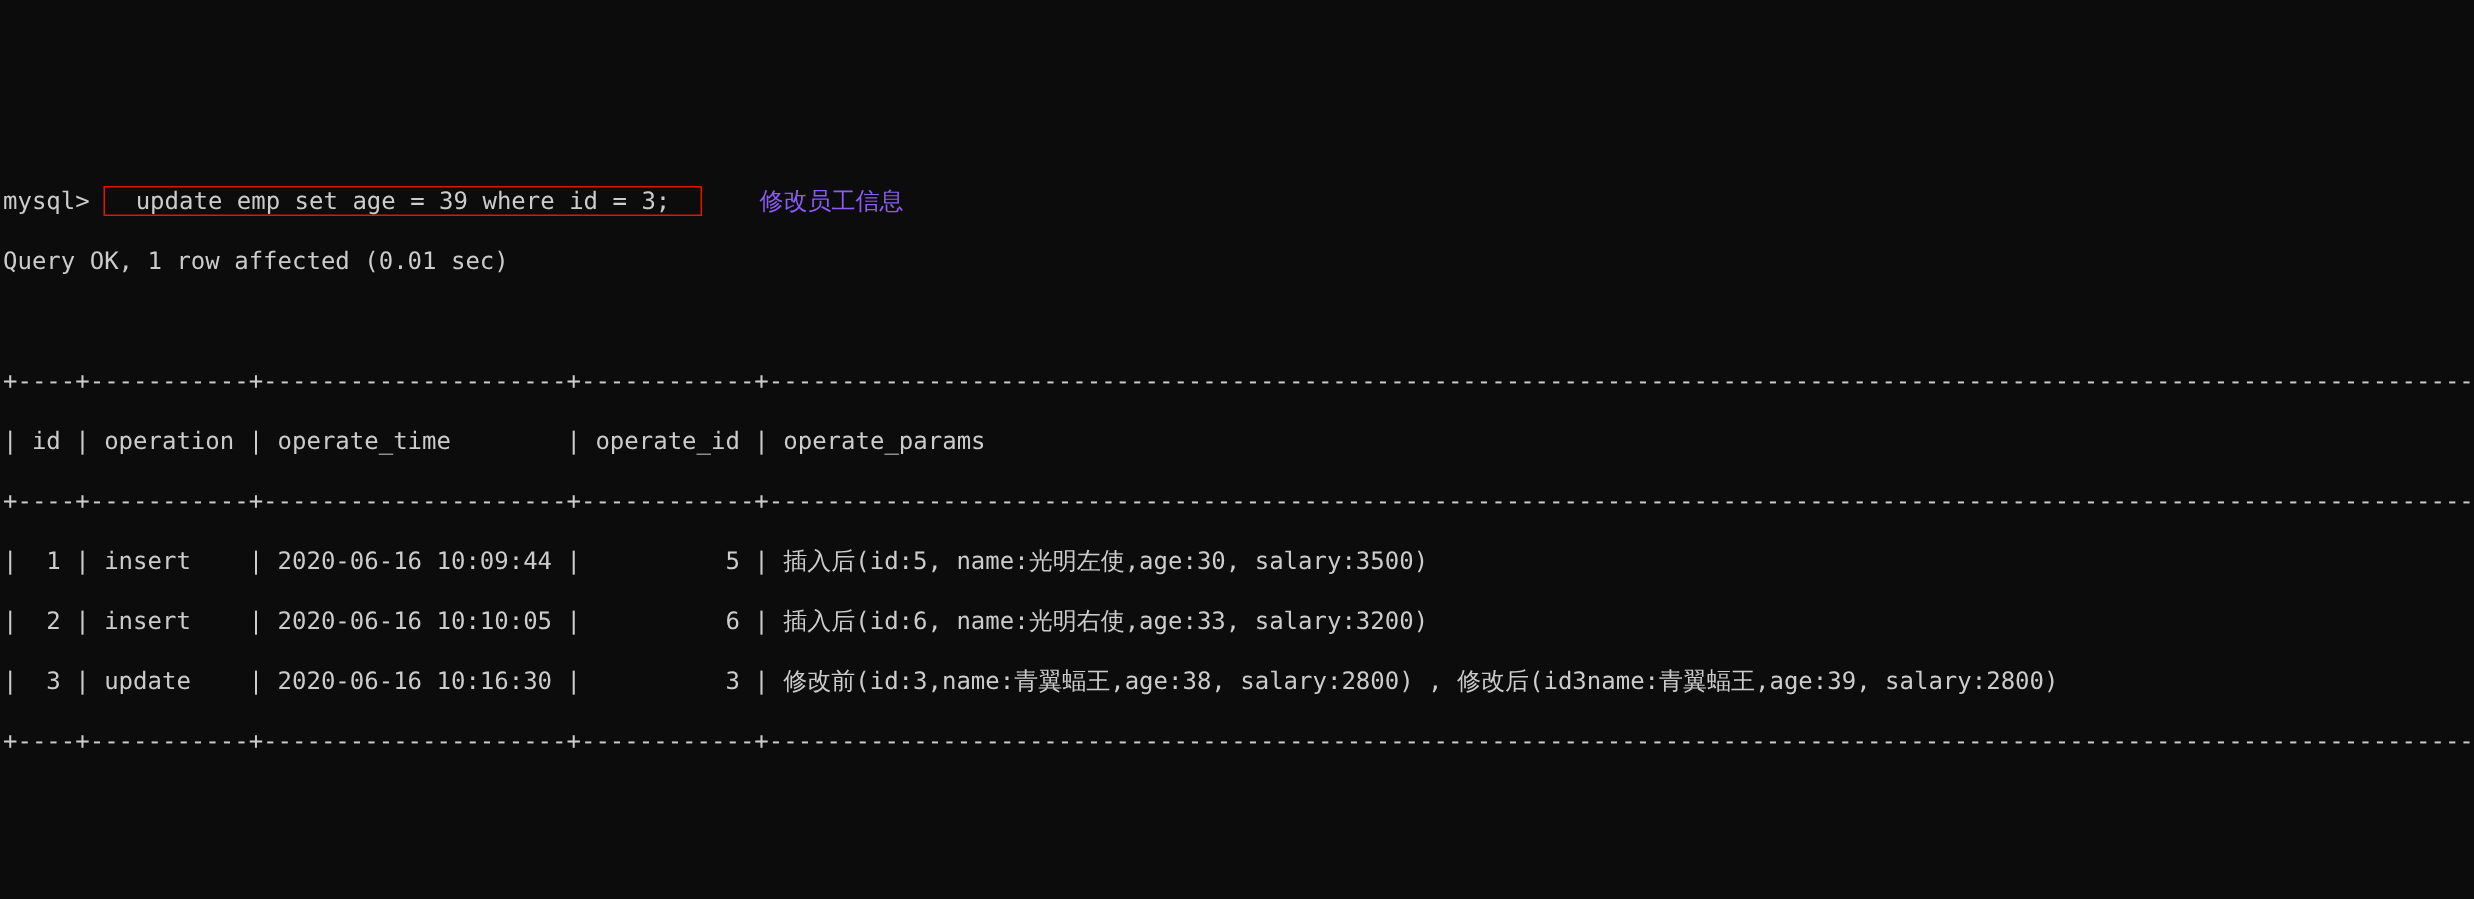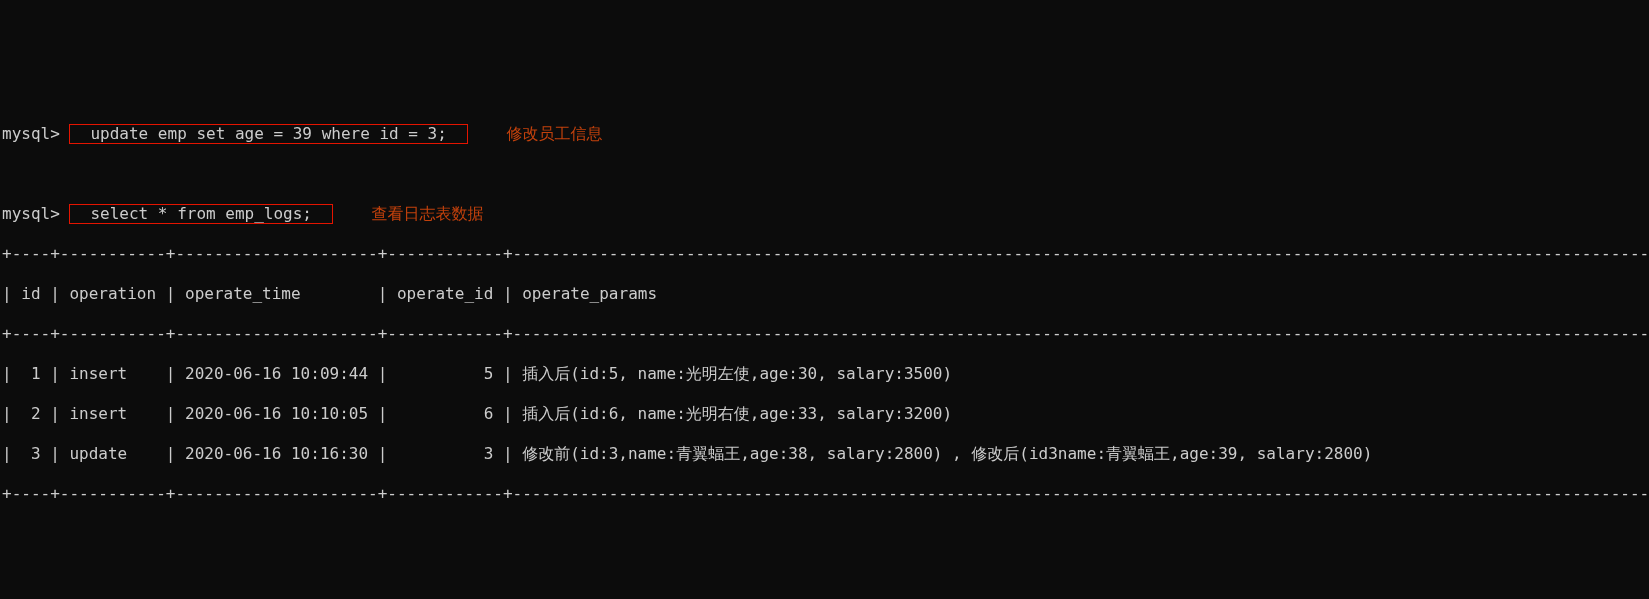--- a/index.html
+++ b/index.html
@@ -17,35 +17,35 @@
     padding: 4px 0 0 2px;
   }
   .prompt { color: #cccccc; }
   .box {
     border: 1px solid #e51400;
     padding: 0 20px;
     display: inline-block;
     line-height: 18px;
   }
   .annot {
-    color: #c2410c;
+    color: #8b5cf6;
     display: inline-block;
   }
   .row { display: block; height: 20px; }
   .gap { display: inline-block; }
 </style>
 </head>
 <body>
 
 
 
 <div class="term">
 <span class="row"><span class="prompt">mysql&gt;</span> <span class="box">update emp set age = 39 where id = 3;</span><span class="gap">    </span><span class="annot">修改员工信息</span></span>
+<span class="row">Query OK, 1 row affected (0.01 sec)</span>
 <span class="row"> </span>
-<span class="row"><span class="prompt">mysql&gt;</span> <span class="box">select * from emp_logs;</span><span class="gap">    </span><span class="annot">查看日志表数据</span></span>
 <span class="row">+----+-----------+---------------------+------------+----------------------------------------------------------------------------------------------------------------------------------------------------------------+</span>
 <span class="row">| id | operation | operate_time        | operate_id | operate_params                                                                                                                                                 |</span>
 <span class="row">+----+-----------+---------------------+------------+----------------------------------------------------------------------------------------------------------------------------------------------------------------+</span>
 <span class="row">|  1 | insert    | 2020-06-16 10:09:44 |          5 | 插入后(id:5, name:光明左使,age:30, salary:3500)                                                                                                                |</span>
 <span class="row">|  2 | insert    | 2020-06-16 10:10:05 |          6 | 插入后(id:6, name:光明右使,age:33, salary:3200)                                                                                                                |</span>
 <span class="row">|  3 | update    | 2020-06-16 10:16:30 |          3 | 修改前(id:3,name:青翼蝠王,age:38, salary:2800) , 修改后(id3name:青翼蝠王,age:39, salary:2800)                                                                  |</span>
 <span class="row">+----+-----------+---------------------+------------+----------------------------------------------------------------------------------------------------------------------------------------------------------------+</span>
 
 
 

